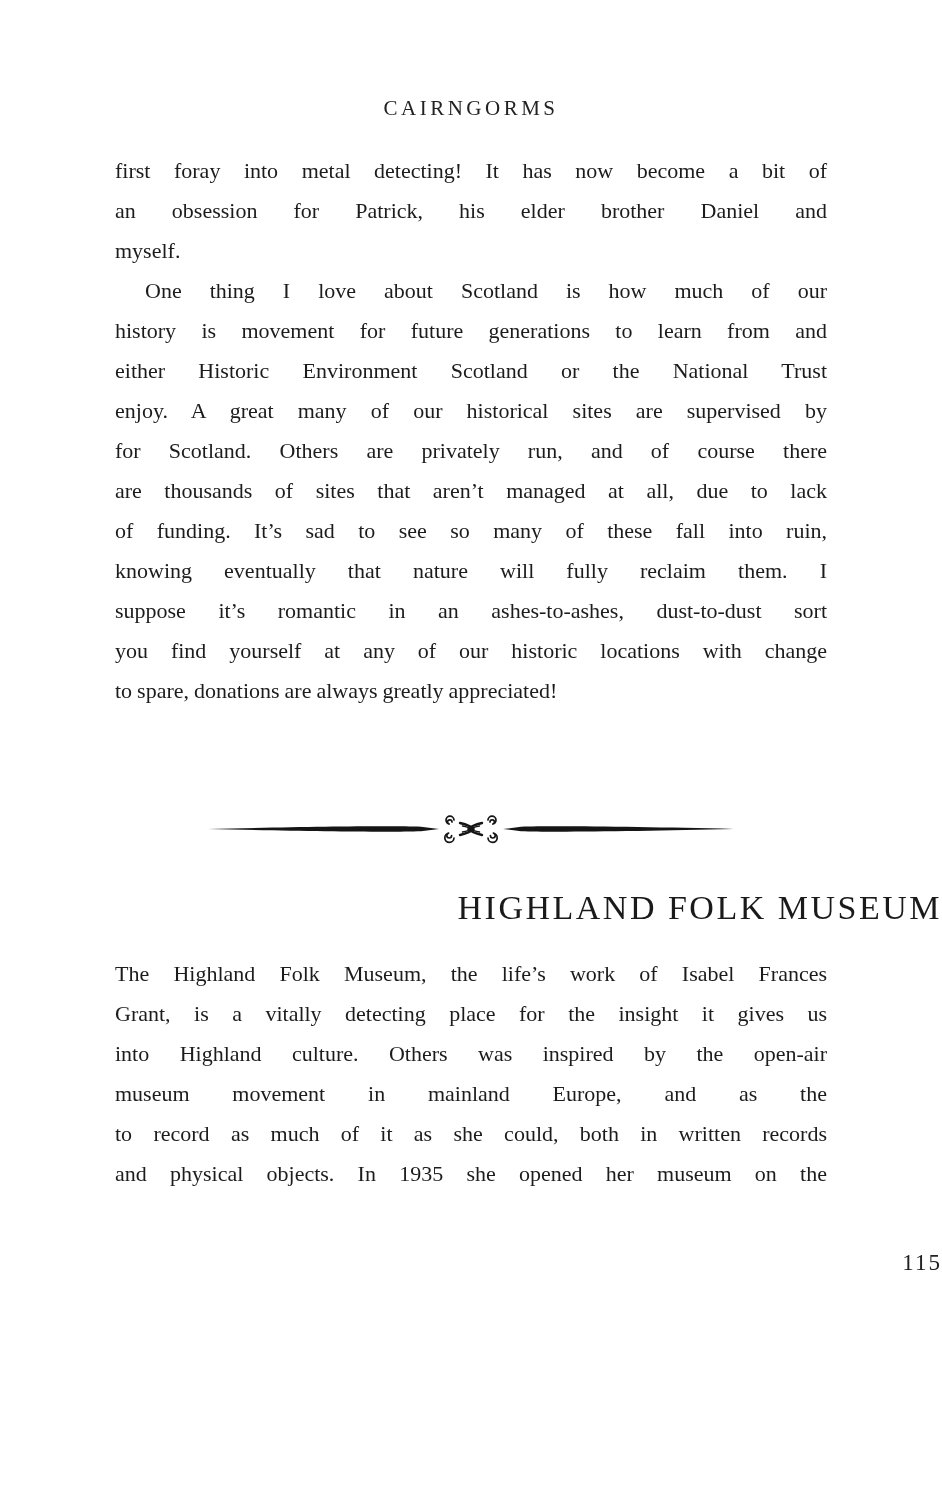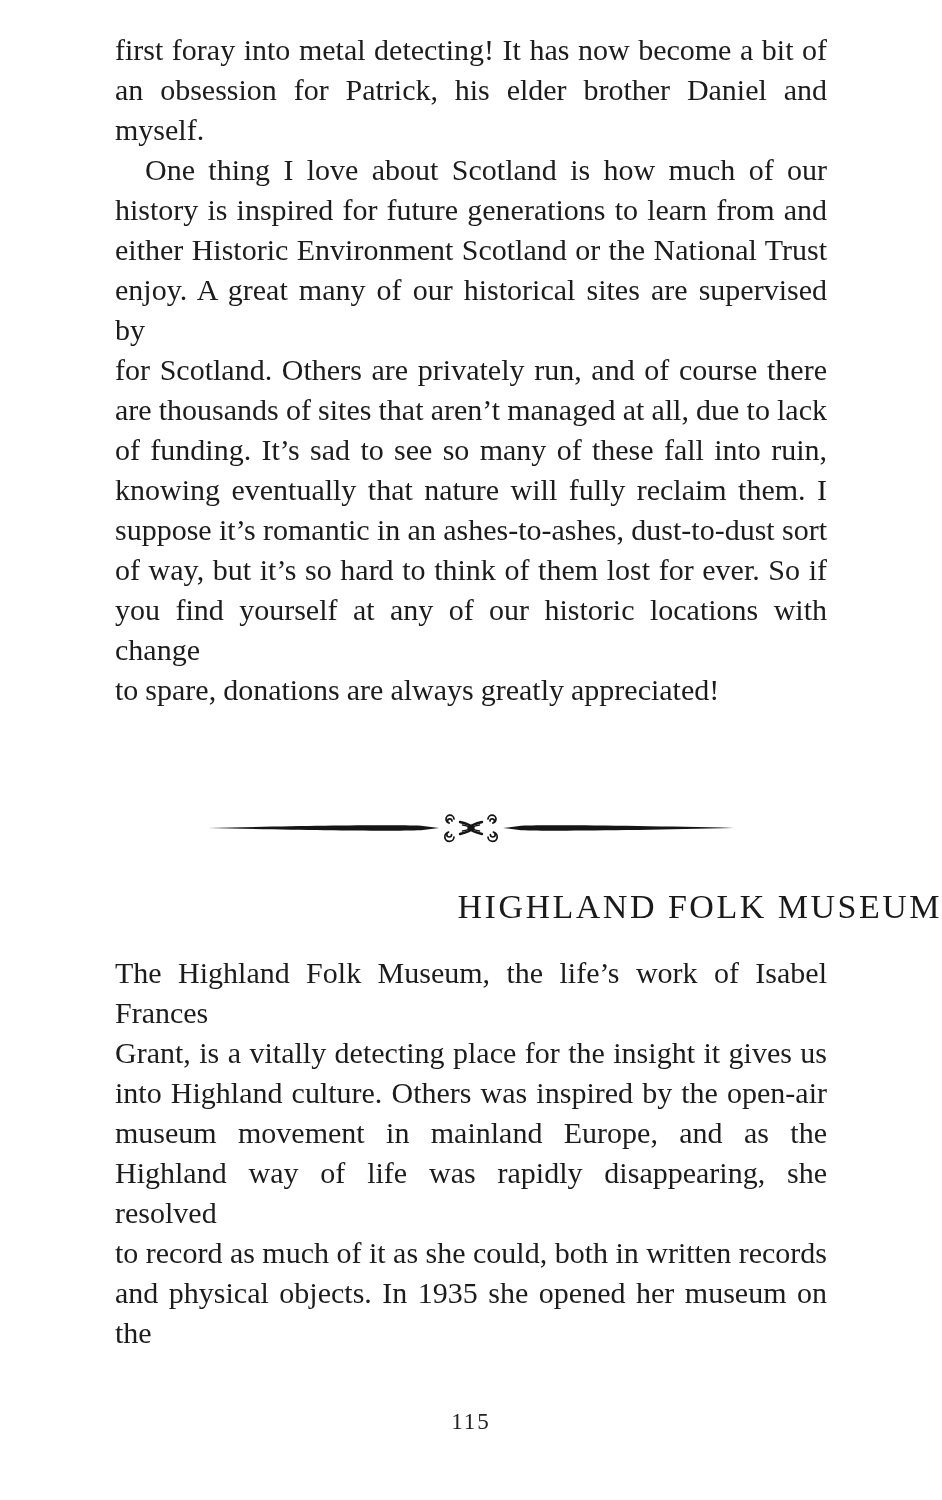--- a/index.html
+++ b/index.html
@@ -22,21 +22,21 @@
     color: #222222;
   }
   .text-block {
     margin-left: 115px;
     margin-right: 115px;
   }
   .text-block-1 { margin-top: 30px; }
   .text-block-2 { margin-top: 16px; }
   .paragraph { margin: 0; }
   .line {
-    font-size: 30px;
+    font-size: 22px;
     line-height: 40px;
     text-align: justify;
     text-align-last: justify;
     white-space: normal;
     word-spacing: -0.5px;
     color: #1c1c1c;
   }
   .line.flush { text-align-last: left; }
   .line.indent { text-indent: 30px; }
   .divider-wrap {
@@ -50,51 +50,51 @@
     margin-top: 41px;
     text-align: right;
     font-size: 34px;
     line-height: 46px;
     letter-spacing: 2.5px;
     font-weight: normal;
     color: #1a1a1a;
   }
   .page-number {
     margin-top: 55px;
-    text-align: center;
+    text-align: right;
     font-size: 23px;
     line-height: 28px;
     letter-spacing: 2px;
     font-variant-numeric: oldstyle-nums;
     color: #222222;
   }
 </style>
 </head>
 <body>
 
 <div class="page">
 
+  <div class="running-head">CAIRNGORMS</div>
 
   <div class="text-block text-block-1">
       <div class="paragraph">
         <div class="line">first foray into metal detecting! It has now become a bit of</div>
         <div class="line">an obsession for Patrick, his elder brother Daniel and</div>
         <div class="line flush">myself.</div>
       </div>
       <div class="paragraph">
         <div class="line indent">One thing I love about Scotland is how much of our</div>
-        <div class="line">history is inspired for future generations to learn from and</div>
+        <div class="line">history is movement for future generations to learn from and</div>
         <div class="line">either Historic Environment Scotland or the National Trust</div>
         <div class="line">enjoy. A great many of our historical sites are supervised by</div>
         <div class="line">for Scotland. Others are privately run, and of course there</div>
         <div class="line">are thousands of sites that aren’t managed at all, due to lack</div>
         <div class="line">of funding. It’s sad to see so many of these fall into ruin,</div>
         <div class="line">knowing eventually that nature will fully reclaim them. I</div>
         <div class="line">suppose it’s romantic in an ashes-to-ashes, dust-to-dust sort</div>
-        <div class="line">of way, but it’s so hard to think of them lost for ever. So if</div>
         <div class="line">you find yourself at any of our historic locations with change</div>
         <div class="line flush">to spare, donations are always greatly appreciated!</div>
       </div>
     </div>
 
   <div class="divider-wrap">
     <svg width="530" height="30" viewBox="0 0 530 30" aria-hidden="true">
       <g fill="#151515" stroke="none">
         <path d="M2,15 C90,13 180,11.6 215,12.8 L233,15 L215,17.2 C180,18.4 90,17 2,15 Z"></path>
         <path d="M528,15 C440,13 350,11.6 315,12.8 L297,15 L315,17.2 C350,18.4 440,17 528,15 Z"></path>
@@ -115,21 +115,20 @@
   </div>
 
   <h1 class="section-heading">HIGHLAND FOLK MUSEUM</h1>
 
   <div class="text-block text-block-2">
       <div class="paragraph">
         <div class="line">The Highland Folk Museum, the life’s work of Isabel Frances</div>
         <div class="line">Grant, is a vitally detecting place for the insight it gives us</div>
         <div class="line">into Highland culture. Others was inspired by the open-air</div>
         <div class="line">museum movement in mainland Europe, and as the</div>
-        <div class="line">Highland way of life was rapidly disappearing, she resolved</div>
         <div class="line">to record as much of it as she could, both in written records</div>
         <div class="line">and physical objects. In 1935 she opened her museum on the</div>
       </div>
     </div>
 
   <div class="page-number">115</div>
 
 </div>
 
 </body></html>

